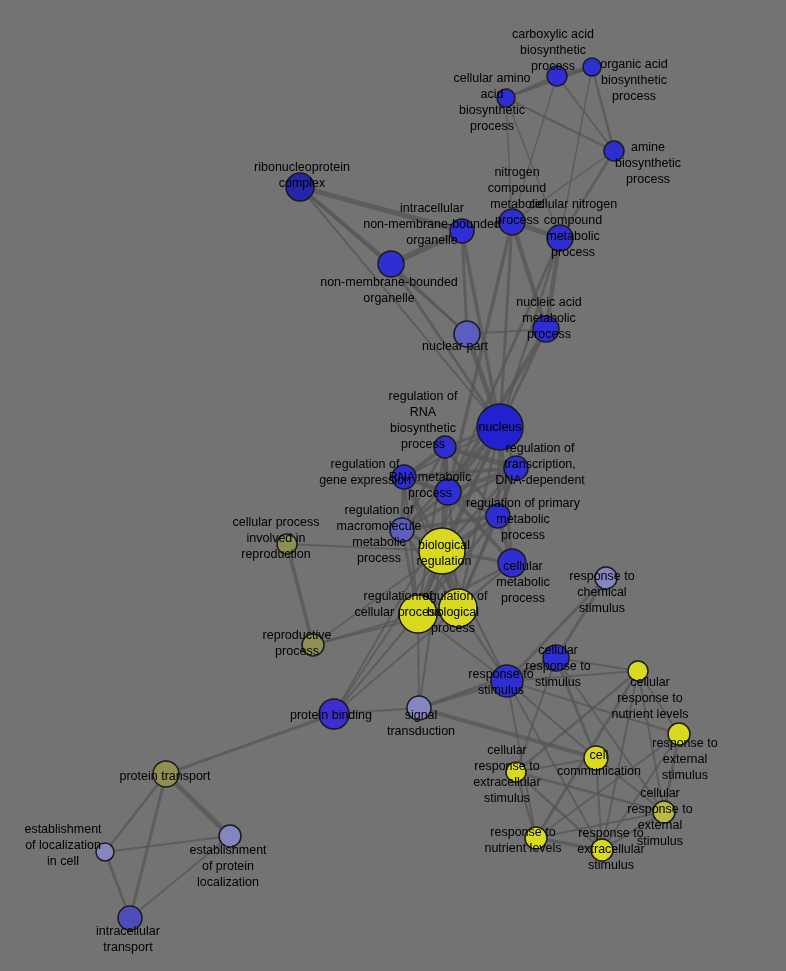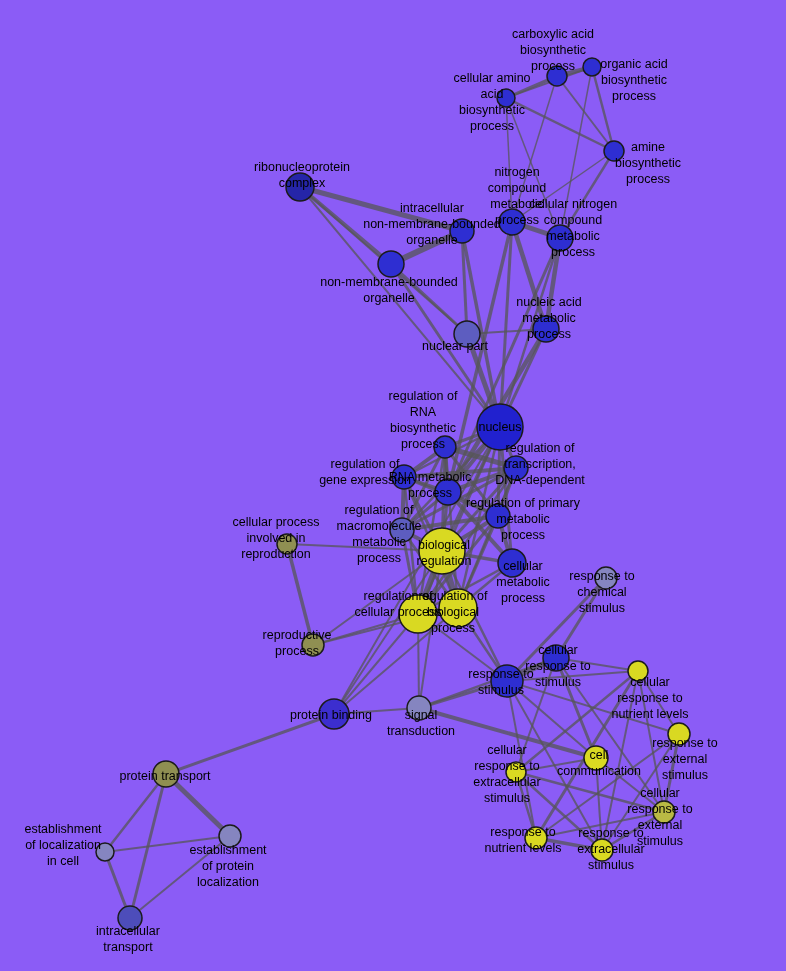--- a/index.html
+++ b/index.html
@@ -5,21 +5,21 @@
   html, body {
     margin: 0;
     padding: 0;
     background: #ffffff;
     font-family: "Liberation Sans", sans-serif;
   }
   .canvas {
     position: relative;
     width: 786px;
     height: 971px;
-    background: #8b5cf6;
+    background: #737373;
     overflow: hidden;
     text-align: center;
   }
   svg text {
     font-family: "Liberation Sans", sans-serif;
     font-size: 12.5px;
     fill: #000000;
   }
   svg circle.node {
     cursor: pointer;

